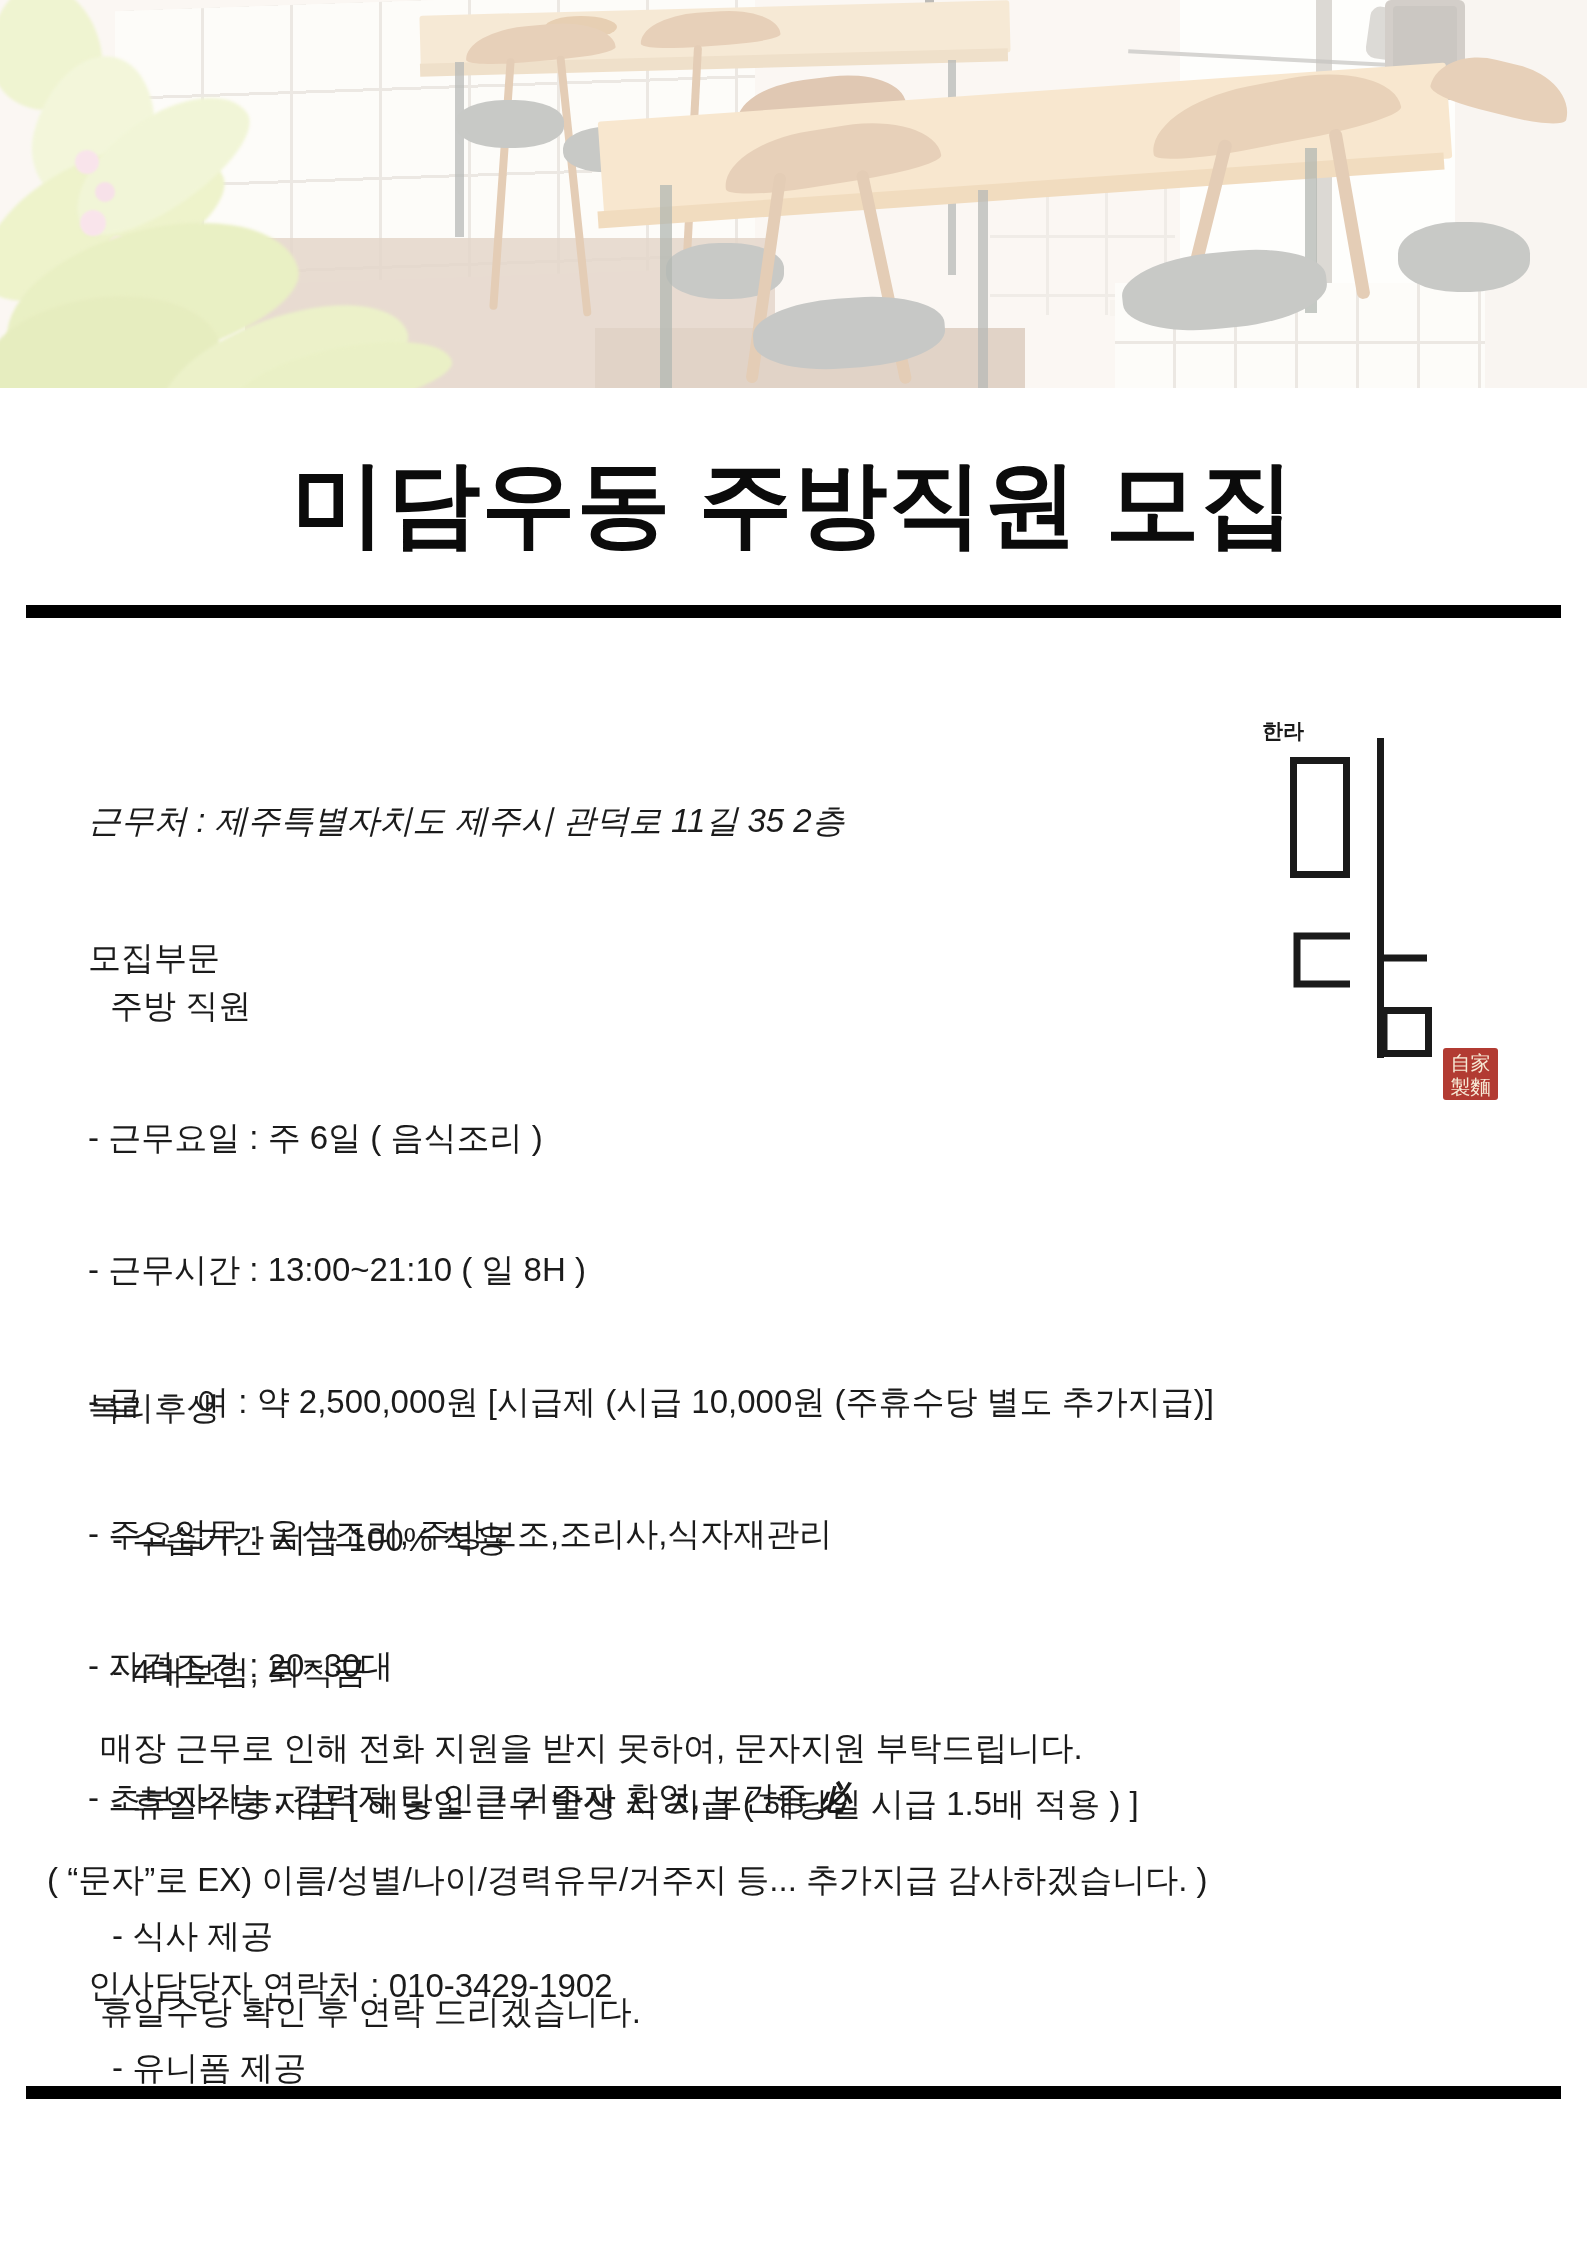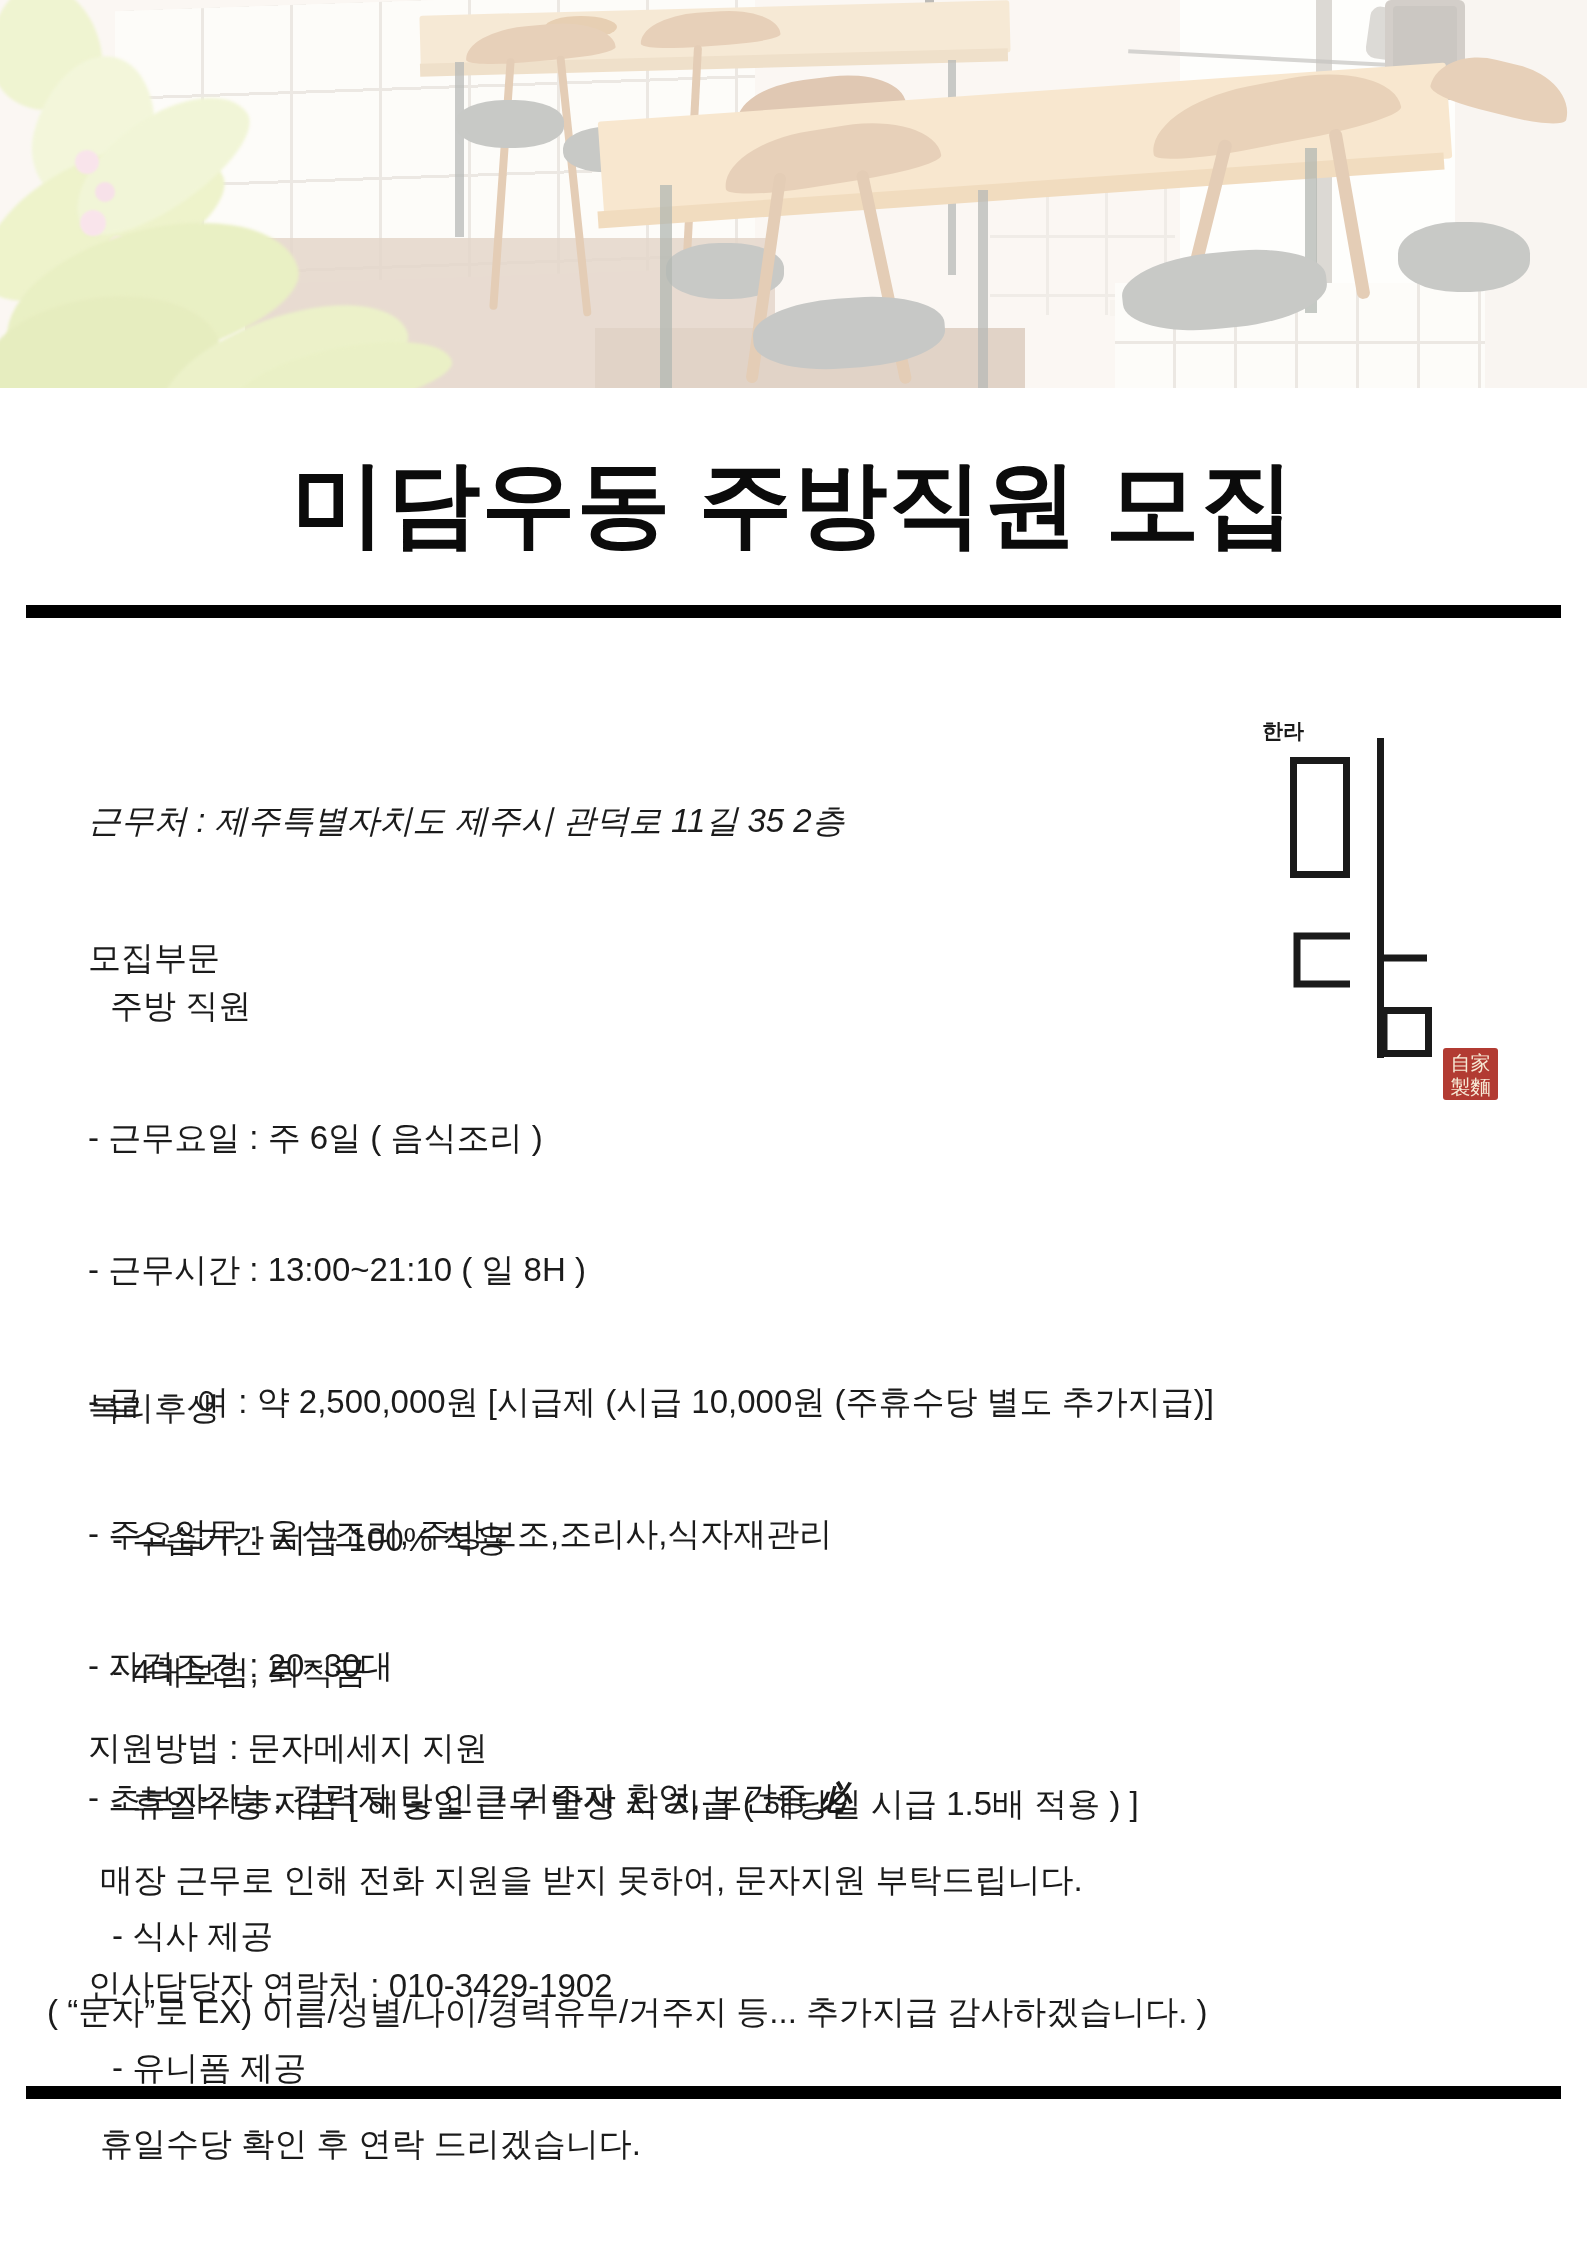--- a/index.html
+++ b/index.html
@@ -197,21 +197,20 @@
   <div class="tb sec-benefits">
     <div class="line">복리후생</div>
     <div class="line ind-item">- 수습기간 시급 100% 적용</div>
     <div class="line ind-item">- 4대보험, 퇴직금</div>
     <div class="line ind-item">- 휴일수당 지급 [ 해당일 근무 발생 시 지급 ( 해당일 시급 1.5배 적용 ) ]</div>
     <div class="line ind-item">- 식사 제공</div>
     <div class="line ind-item">- 유니폼 제공</div>
   </div>
 
   <div class="tb sec-apply">
-    <div class="line">지원방법 : 문자메세지 지원</div>
     <div class="line ind-sm">매장 근무로 인해 전화 지원을 받지 못하여, 문자지원 부탁드립니다.</div>
     <div class="line outdent">( “문자”로 EX) 이름/성별/나이/경력유무/거주지 등... 추가지급 감사하겠습니다. )</div>
     <div class="line ind-sm">휴일수당 확인 후 연락 드리겠습니다.</div>
   </div>
 
   <div class="tb sec-contact">
     <div class="line">인사담당자 연락처 : 010-3429-1902</div>
   </div>
 
   <div class="rule rule-bottom"></div>

